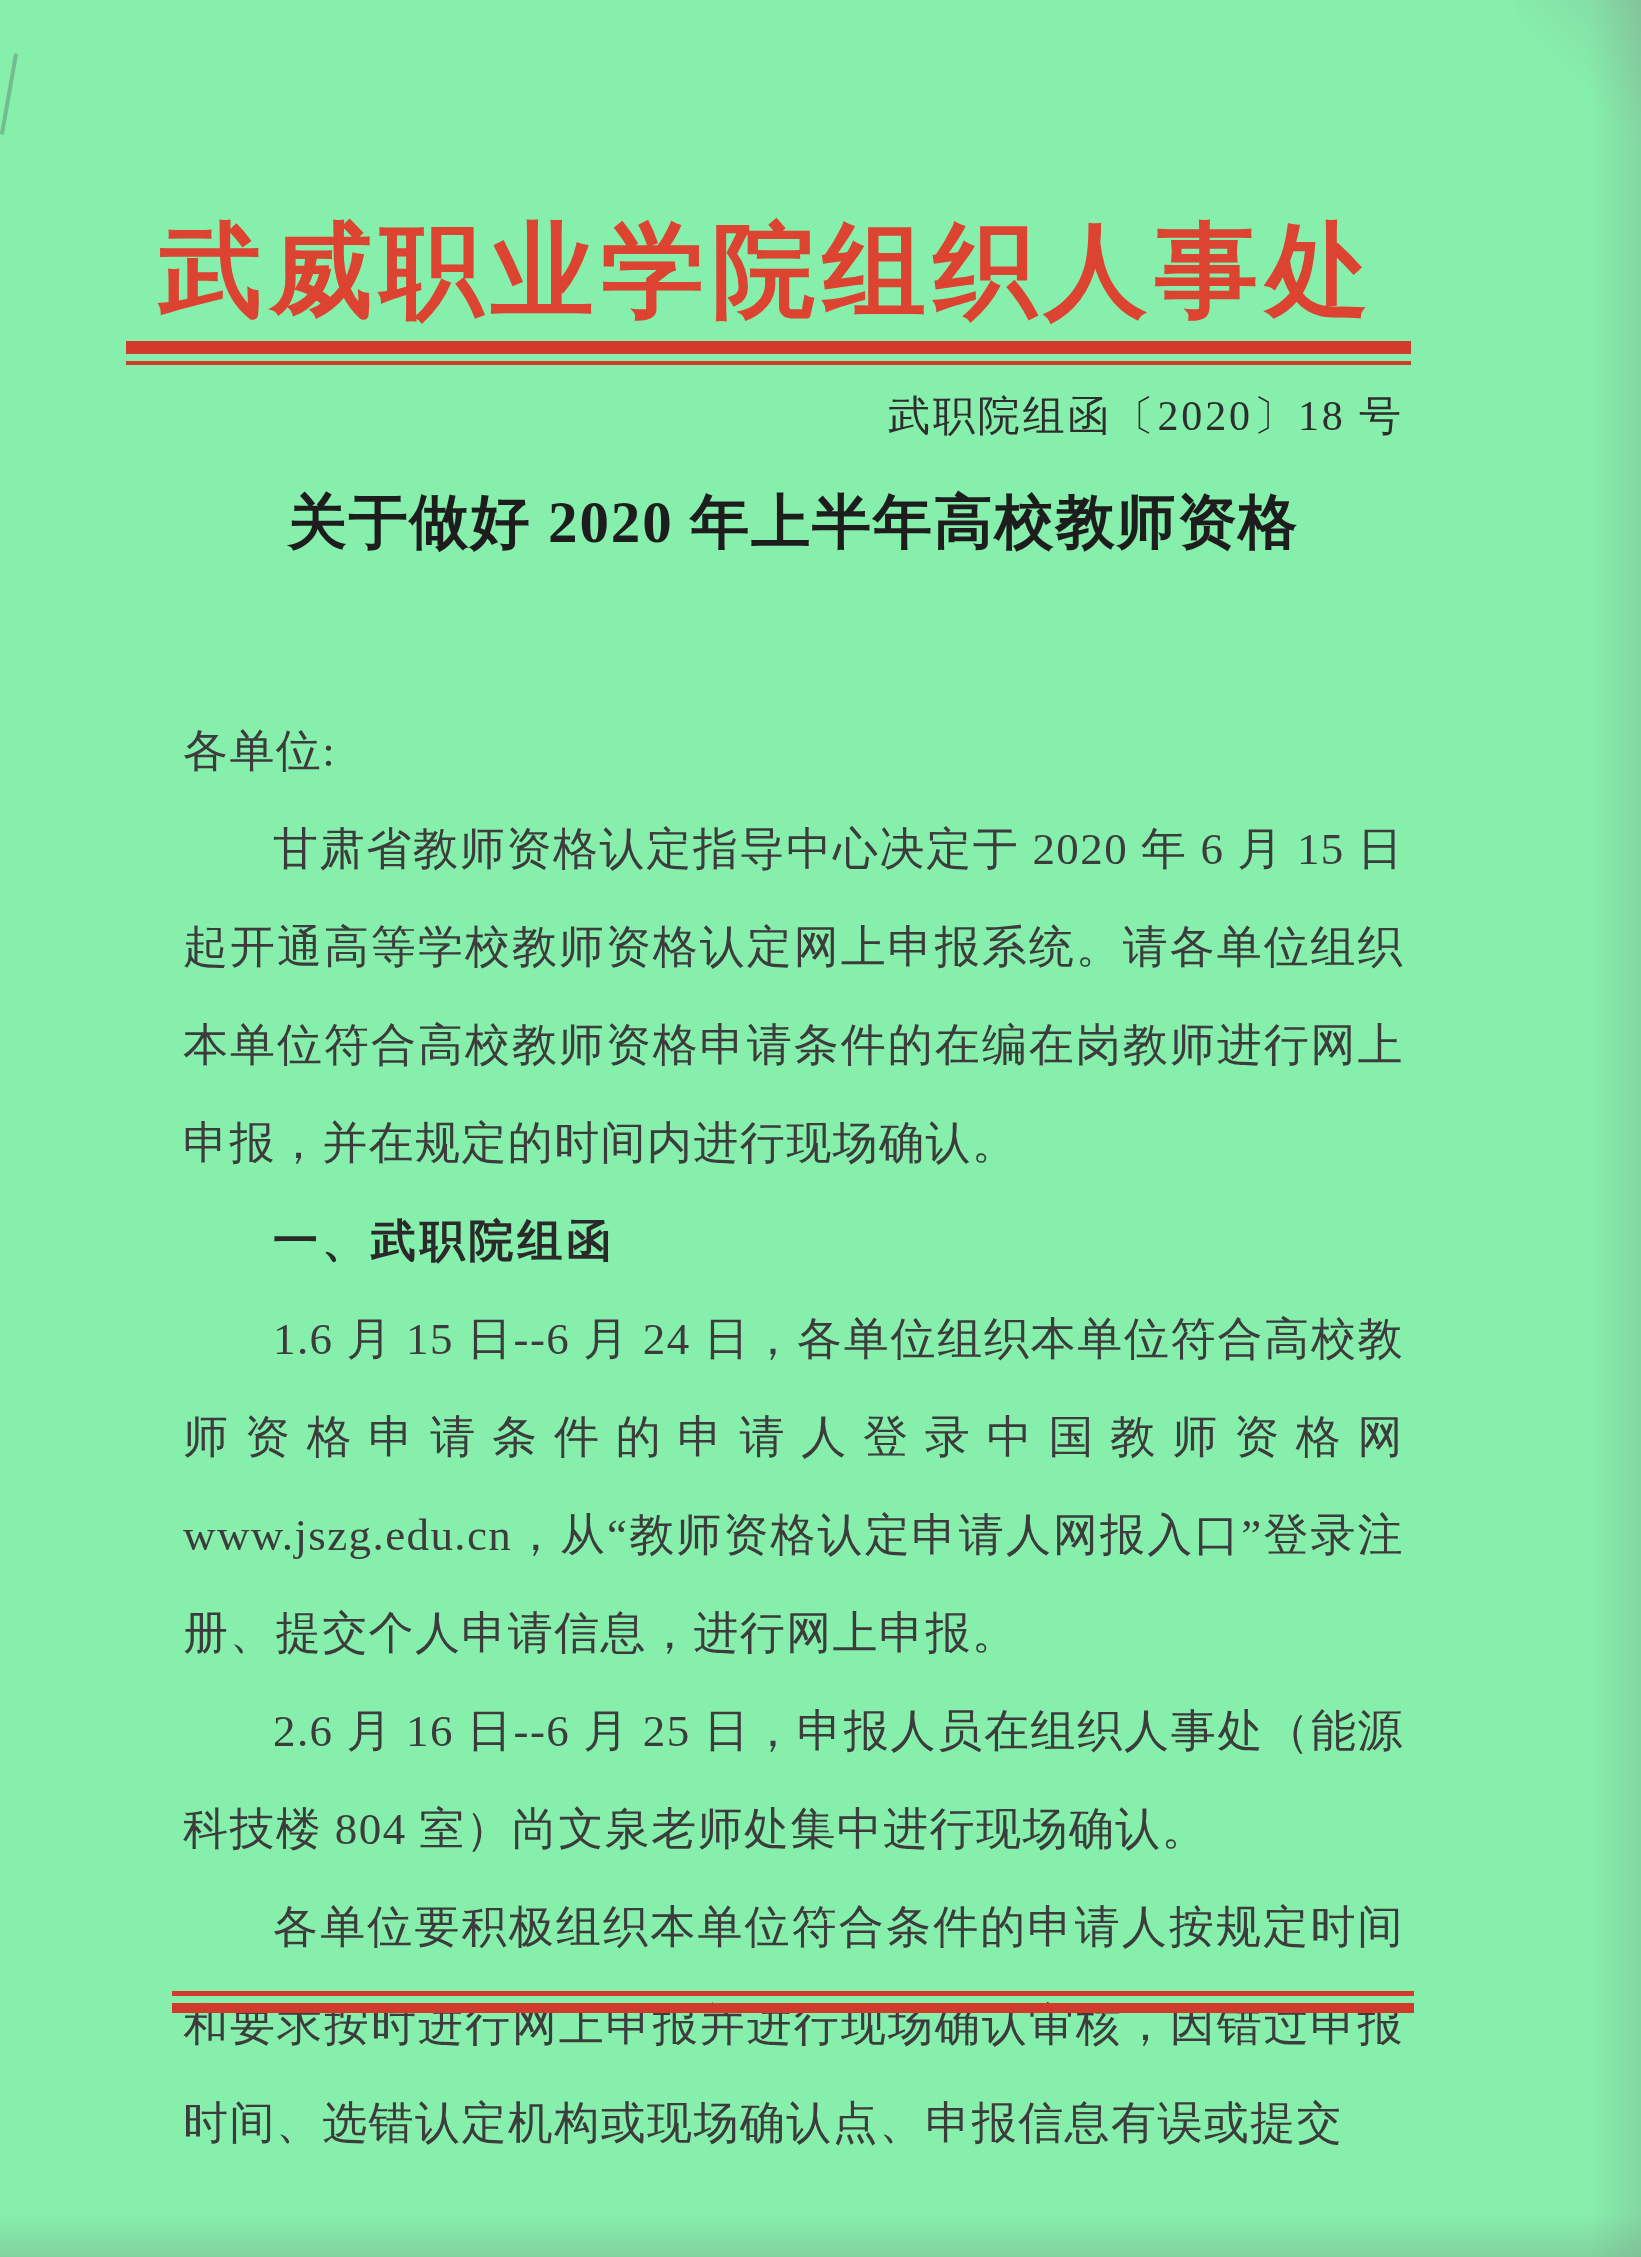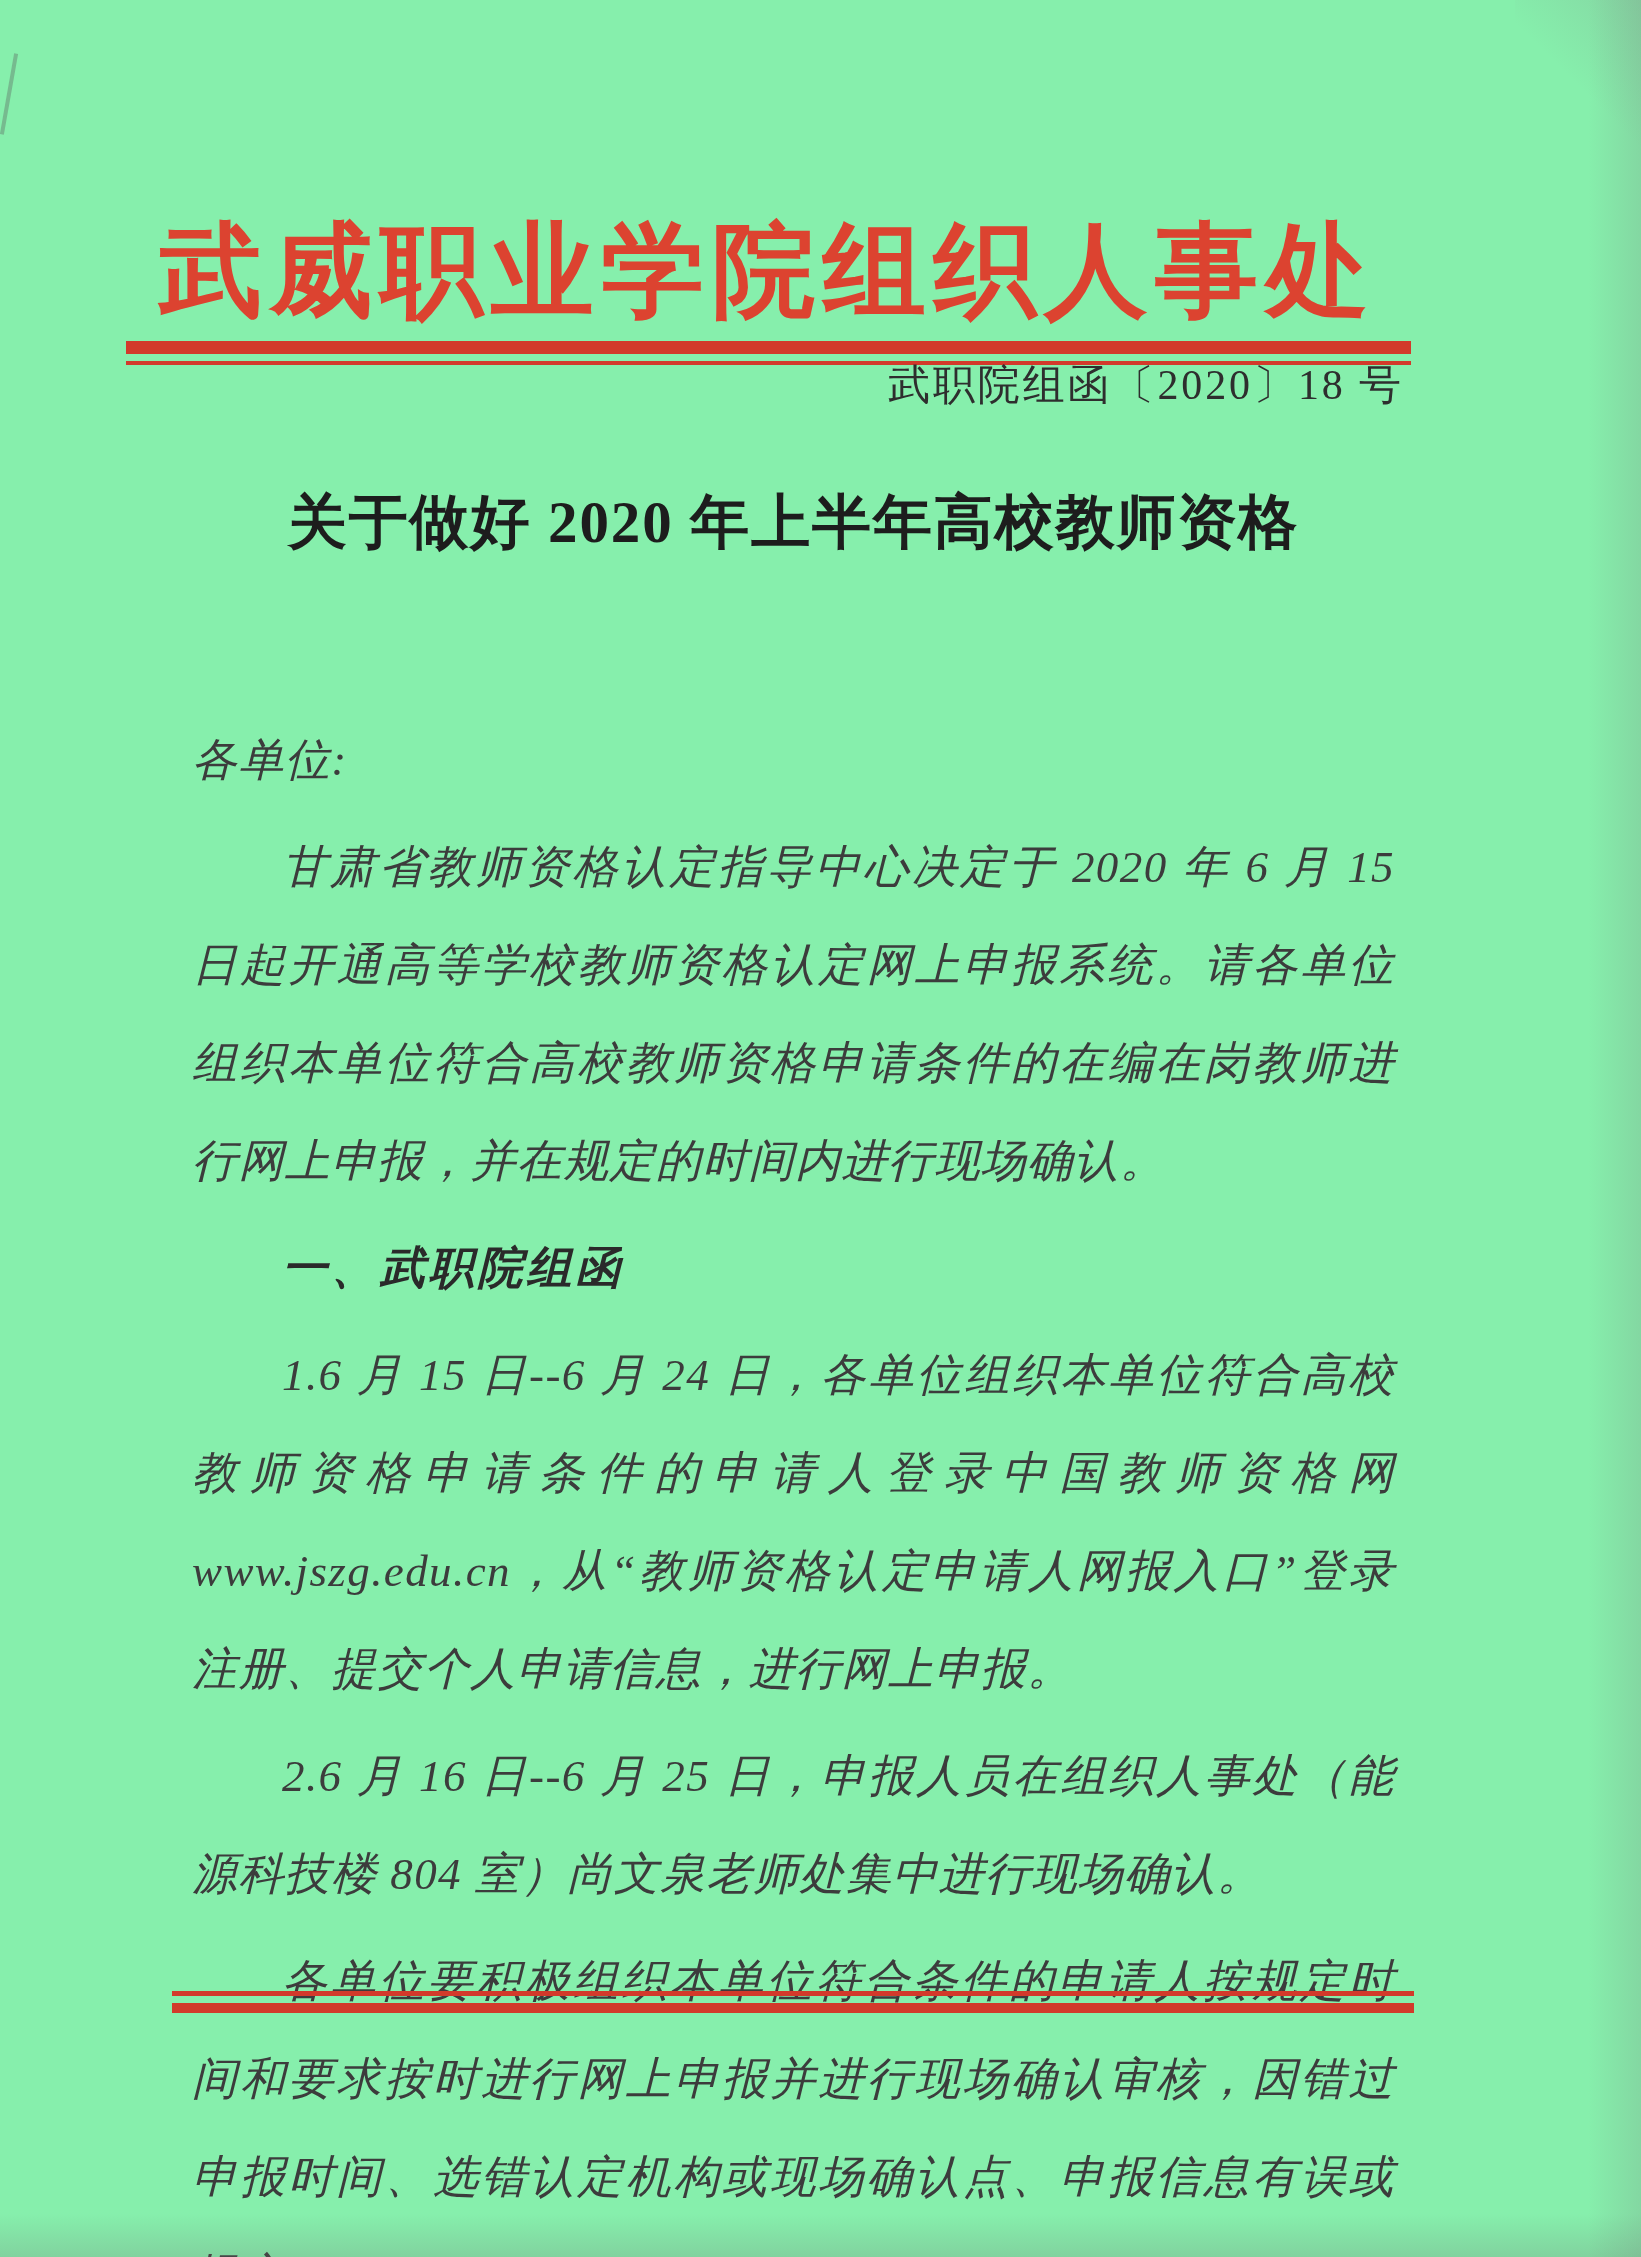--- a/index.html
+++ b/index.html
@@ -25,21 +25,21 @@
     white-space: nowrap;
   }
   .rule-top {
     position: absolute;
     top: 341px; left: 126px; right: 230px;
   }
   .rule-top .thick { height: 12.6px; background: #d23a2b; }
   .rule-top .thin  { height: 3.9px;  background: #d23a2b; margin-top: 7.7px; }
   .doc-number {
     position: absolute;
-    top: 357px; right: 237px;
+    top: 388px; right: 237px;
     font-size: 42px;
     letter-spacing: 2.9px;
     color: #2e2e2e;
     white-space: nowrap;
   }
   
   .title {
     position: absolute;
     top: 481px; left: 183px; right: 237px;
     text-align: center;
@@ -53,21 +53,21 @@
   .body-text {
     position: absolute;
     top: 702px; left: 183px; right: 237px;
     font-size: 45px;
     line-height: 98px;
     letter-spacing: 1.4px;
     text-align: justify;
     text-justify: inter-character;
     color: #3c3c3c;
   }
-  .body-text p { margin: 9px; font-style: italic; }
+  .body-text p { margin: 0; }
   .indent { text-indent: 2em; }
   .sec-heading {
     font-family: "Liberation Sans", sans-serif;
     font-weight: 700;
     color: #2a2a2a;
     text-indent: 2em;
     letter-spacing: 3.9px;
   }
   
   .rule-bottom {

